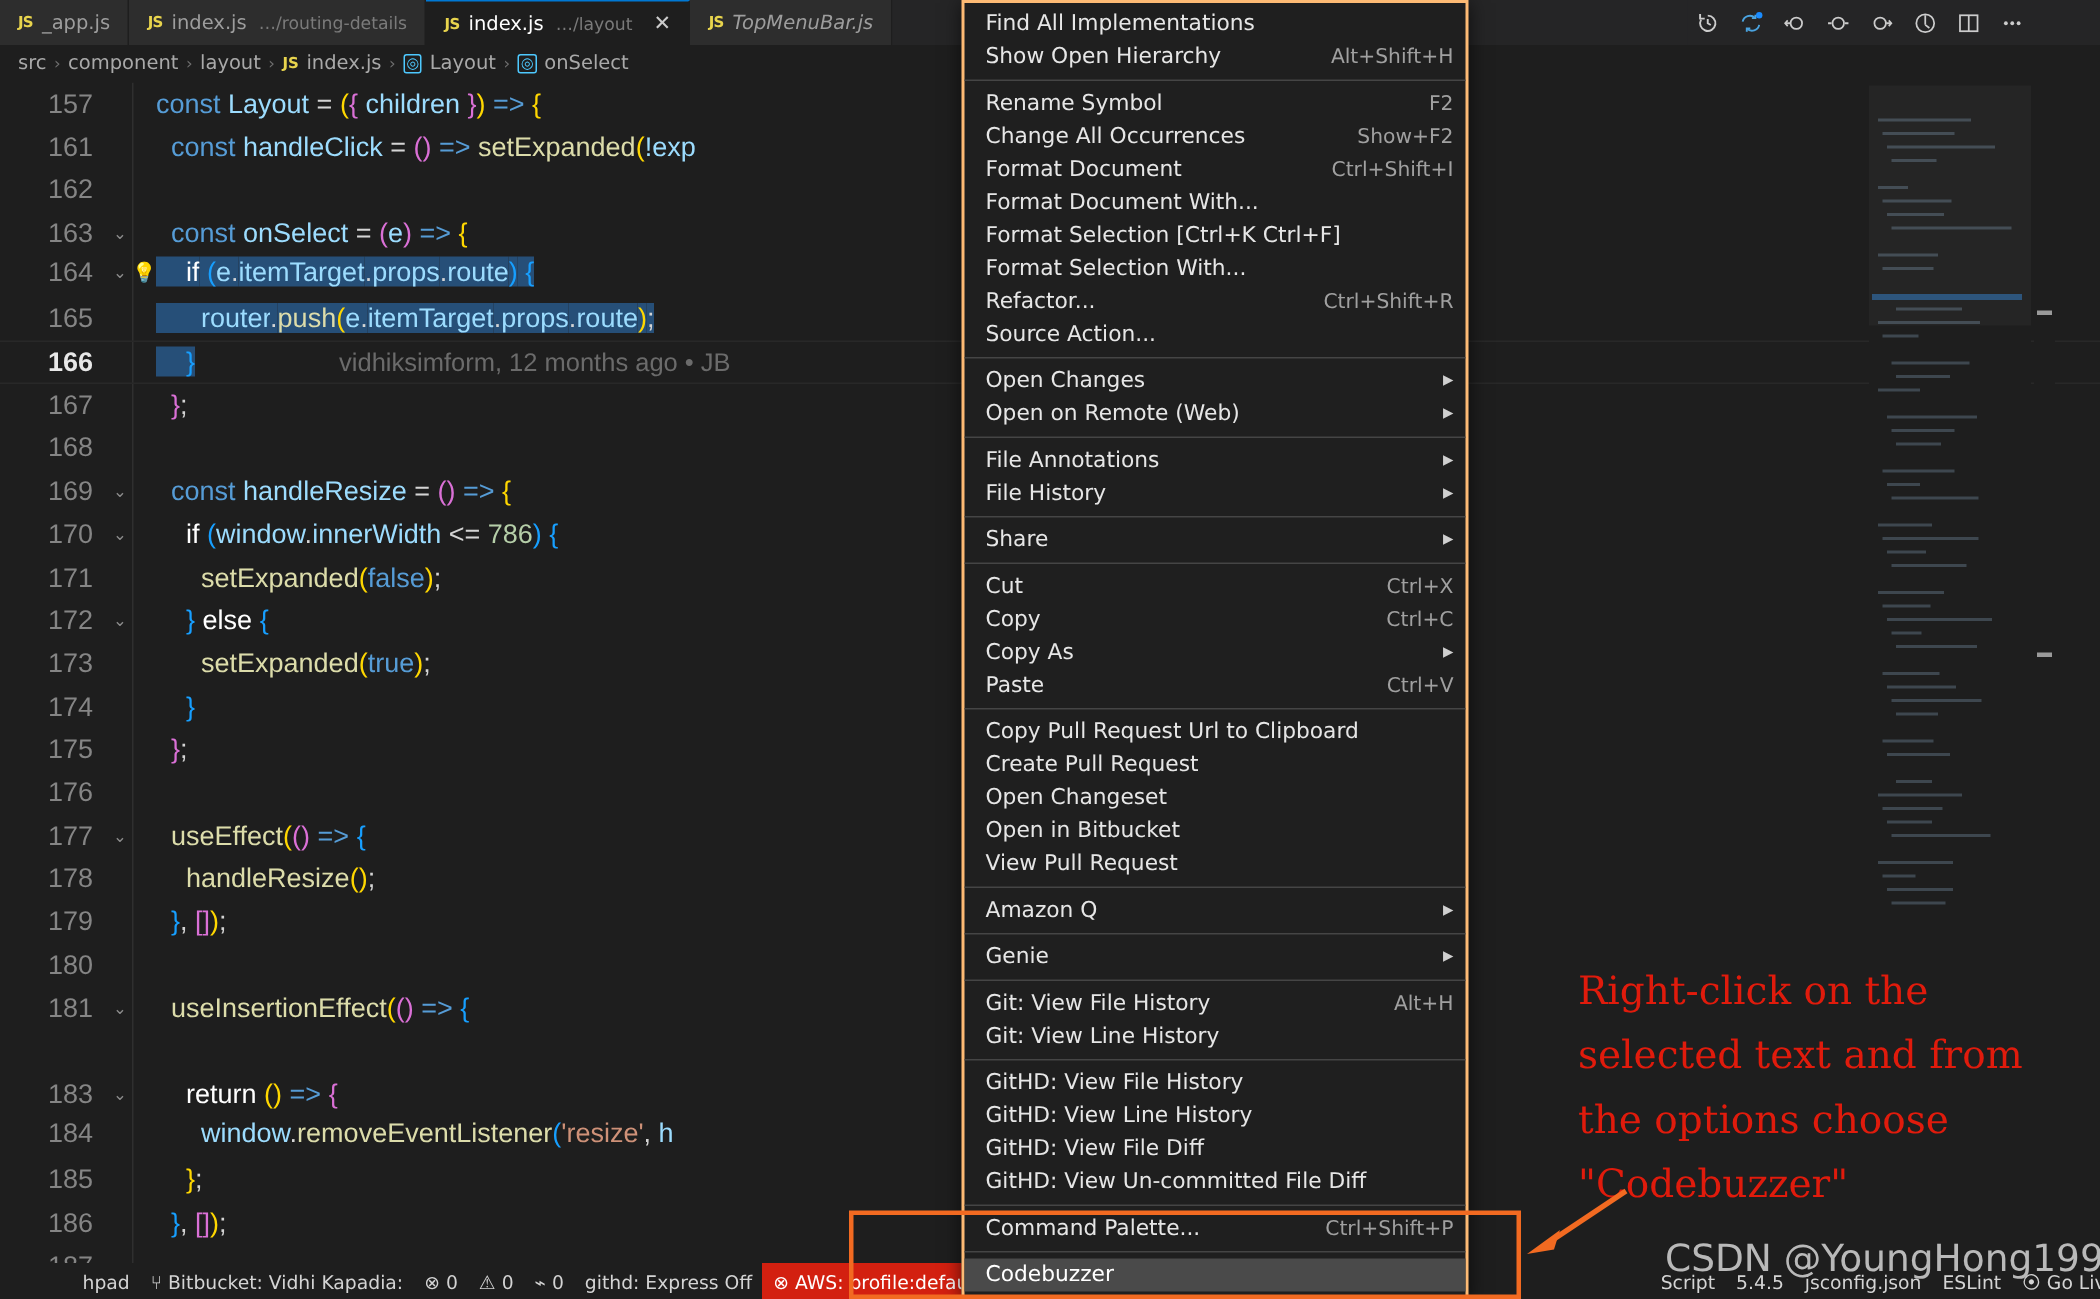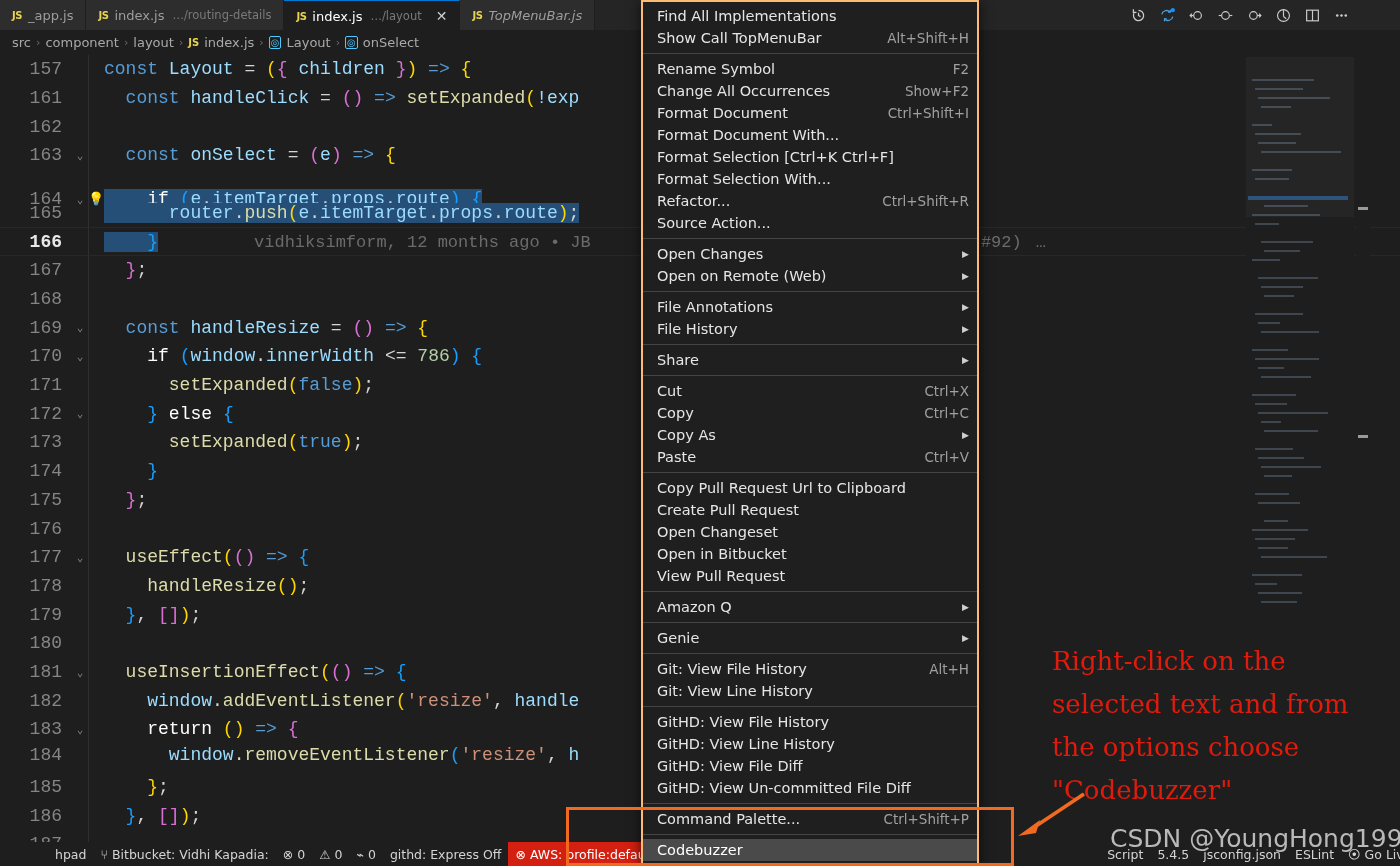--- a/index.html
+++ b/index.html
@@ -30,21 +30,21 @@
               gap:5px;box-sizing:border-box;}
   #breadcrumb .sep{color:#6e6e6e;font-size:11px;}
   #breadcrumb .symb{color:#4ec9ff;font-size:10px;border:1px solid #4ec9ff;border-radius:2px;
                     padding:0 1px;line-height:11px;}
   #breadcrumb .jsicon{color:#e8d44d;font-size:10px;font-weight:bold;}
 
   
   #editor{position:absolute;left:0;top:55px;width:1400px;height:787px;background:#1e1e1e;
           overflow:hidden;}
   .ln{position:absolute;left:0;width:1400px;height:28.7px;display:flex;align-items:center;
-      font-family:Liberation Mono, monospace;font-size:18px;}
+      font-family:Liberation Sans, sans-serif;font-size:18px;}
   .gut{width:72px;text-align:right;color:#858585;padding-right:10px;box-sizing:border-box;
        font-size:18px;flex:none;}
   .gut.cur{color:#e8e8e8;font-weight:bold;}
   .fold{width:16px;color:#8a8a8a;font-size:11px;flex:none;text-align:center;}
   .bulb{width:16px;flex:none;text-align:center;color:#ffcc00;font-size:13px;}
   .code{white-space:pre;flex:1;}
   #codelines{position:relative;height:787px;}
   
   .kw{color:#ffffff}.kw2{color:#569cd6}.fn{color:#dcdcaa}.var{color:#9cdcfe}
   .num{color:#b5cea8}.str{color:#ce9178}.pl{color:#ffd700}.pl2{color:#da70d6}
@@ -217,21 +217,21 @@
         <div class="fold"></div>
         <div class="bulb"></div>
         <div class="code"></div>
       </div>
       <div class="ln" style="top: 86.1px;">
         <div class="gut">163</div>
         <div class="fold">⌄</div>
         <div class="bulb"></div>
         <div class="code"><span class="op">  </span><span class="kw2">const </span><span class="var">onSelect</span><span class="op"> = </span><span class="pl2">(</span><span class="var">e</span><span class="pl2">)</span><span class="kw2"> =&gt; </span><span class="pl">{</span></div>
       </div>
-      <div class="ln" style="top: 130px; justify-content: center;">
+      <div class="ln" style="top: 112px; justify-content: center;">
         <div class="gut">164</div>
         <div class="fold">⌄</div>
         <div class="bulb">💡</div>
         <div class="code"><span class="op sel">    </span><span class="kw sel">if</span><span class="op sel"> </span><span class="pl3 sel">(</span><span class="var sel">e</span><span class="op sel">.</span><span class="var sel">itemTarget</span><span class="op sel">.</span><span class="var sel">props</span><span class="op sel">.</span><span class="var sel">route</span><span class="pl3 sel">)</span><span class="op sel"> </span><span class="pl3 sel">{</span></div>
       </div>
       <div class="ln" style="top: 143.5px;">
         <div class="gut">165</div>
         <div class="fold"></div>
         <div class="bulb"></div>
         <div class="code"><span class="op sel">      </span><span class="var sel">router</span><span class="op sel">.</span><span class="fn sel">push</span><span class="pl sel">(</span><span class="var sel">e</span><span class="op sel">.</span><span class="var sel">itemTarget</span><span class="op sel">.</span><span class="var sel">props</span><span class="op sel">.</span><span class="var sel">route</span><span class="pl sel">)</span><span class="op sel">;</span></div>
@@ -325,26 +325,20 @@
         <div class="gut">180</div>
         <div class="fold"></div>
         <div class="bulb"></div>
         <div class="code"></div>
       </div>
       <div class="ln" style="top: 602.7px;">
         <div class="gut">181</div>
         <div class="fold">⌄</div>
         <div class="bulb"></div>
         <div class="code"><span class="op">  </span><span class="fn">useInsertionEffect</span><span class="pl">(</span><span class="pl2">(</span><span class="pl2">)</span><span class="kw2"> =&gt; </span><span class="pl3">{</span></div>
-      </div>
-      <div class="ln" style="top: 631.4px;">
-        <div class="gut">182</div>
-        <div class="fold"></div>
-        <div class="bulb"></div>
-        <div class="code"><span class="op">    </span><span class="var">window</span><span class="op">.</span><span class="fn">addEventListener</span><span class="pl">(</span><span class="str">'resize'</span><span class="op">, </span><span class="var">handle</span></div>
       </div>
       <div class="ln" style="top: 660.1px;">
         <div class="gut">183</div>
         <div class="fold">⌄</div>
         <div class="bulb"></div>
         <div class="code"><span class="op">    </span><span class="kw">return</span><span class="op"> </span><span class="pl">(</span><span class="pl">)</span><span class="kw2"> =&gt; </span><span class="pl2">{</span></div>
       </div>
       <div class="ln" style="top: 686px;">
         <div class="gut">184</div>
         <div class="fold"></div>
@@ -426,21 +420,21 @@
     <div class="mmrow" style="left: 15px; top: 546px; width: 36px;"></div>
     <div class="mmsel" style="top: 141px;"></div>
   </div>
 <div id="mmslider"></div>
 
 <div id="ctxmenu">
     <div class="mi">
       <span class="mlabel">Find All Implementations</span>
     </div>
     <div class="mi">
-      <span class="mlabel">Show Call TopMenuBar</span>
+      <span class="mlabel">Show Open Hierarchy</span>
       <span class="mkey">Alt+Shift+H</span>
     </div>
     <div class="msep"></div>
     <div class="mi">
       <span class="mlabel">Rename Symbol</span>
       <span class="mkey">F2</span>
     </div>
     <div class="mi">
       <span class="mlabel">Change All Occurrences</span>
       <span class="mkey">Show+F2</span>

